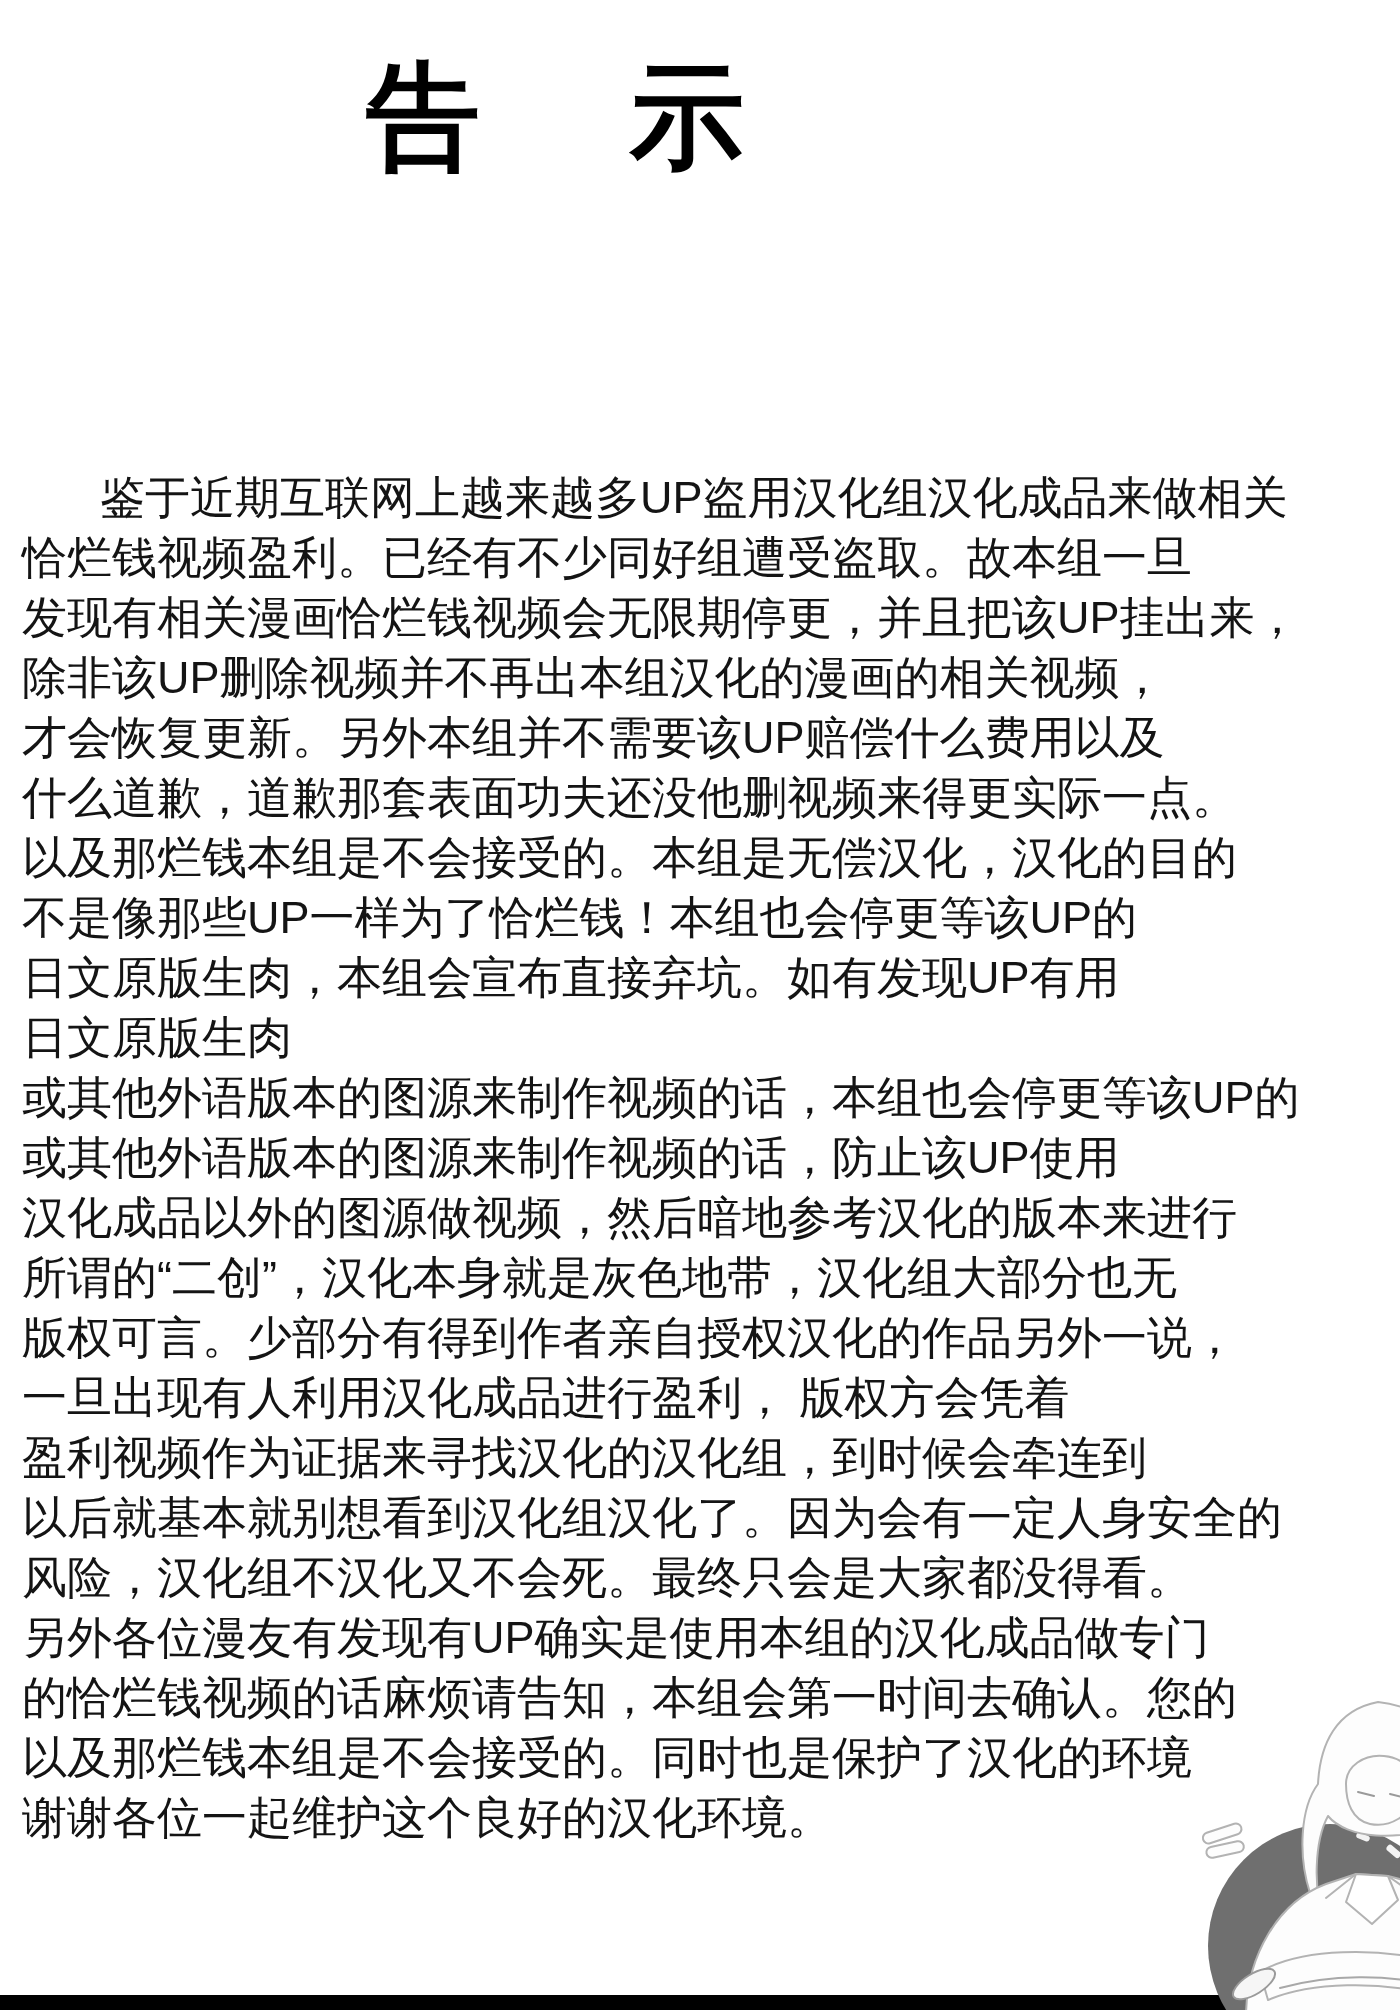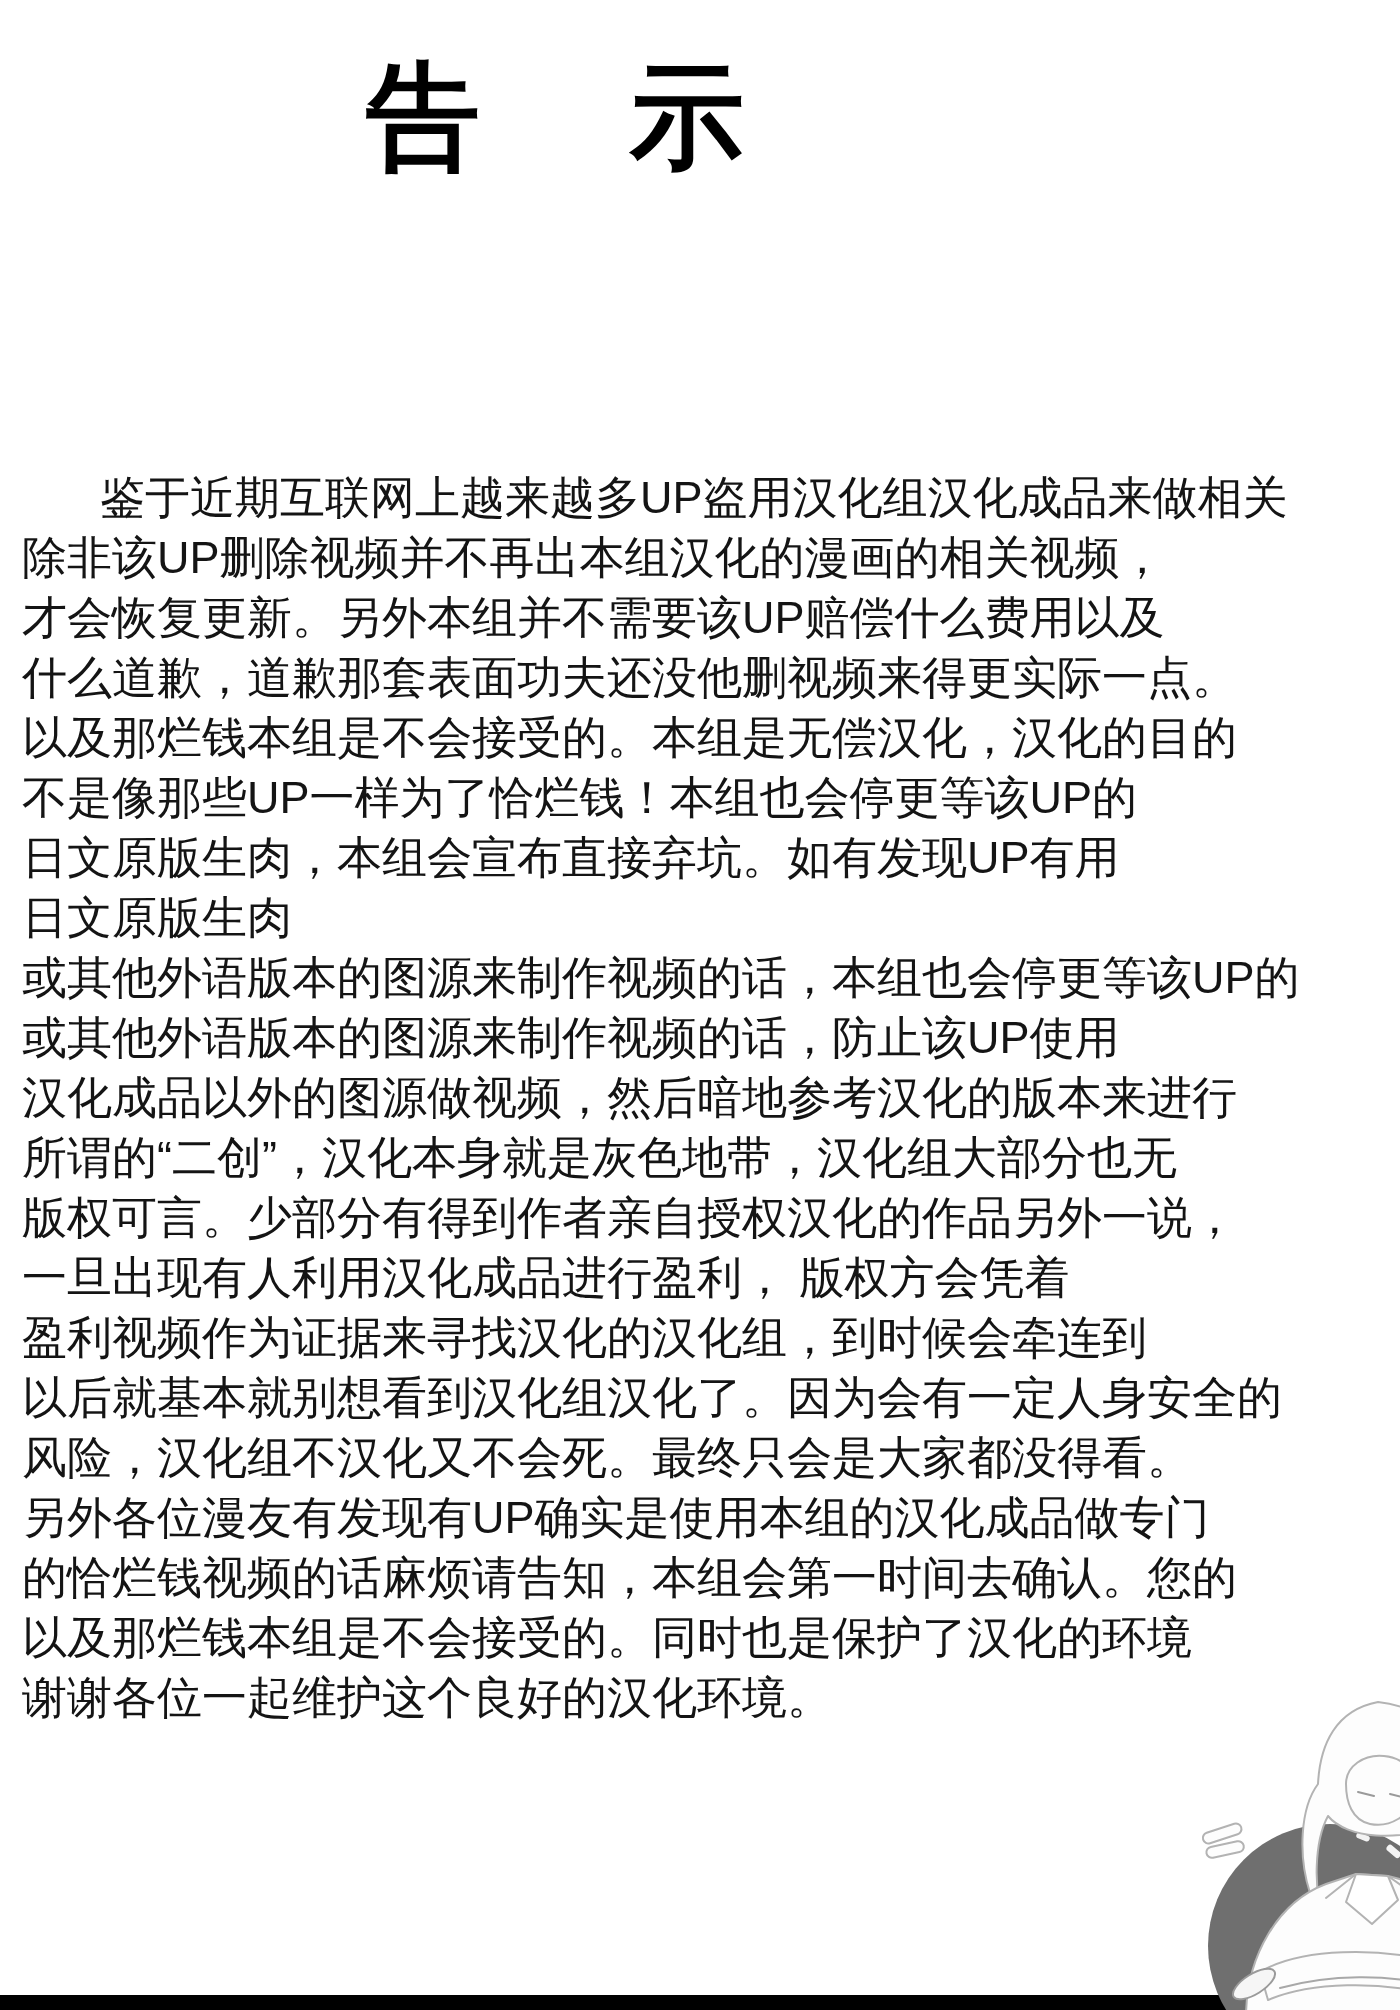--- a/index.html
+++ b/index.html
@@ -51,20 +51,22 @@
 
 <div class="page">
 
   <div class="title-row">
     <span>告</span>
     <span>示</span>
   </div>
 
   <div class="body-text">
     <div class="line indent">鉴于近期互联网上越来越多UP盗用汉化组汉化成品来做相关</div>
+    <div class="line">恰烂钱视频盈利。已经有不少同好组遭受盗取。故本组一旦</div>
+    <div class="line">发现有相关漫画恰烂钱视频会无限期停更，并且把该UP挂出来，</div>
     <div class="line">除非该UP删除视频并不再出本组汉化的漫画的相关视频，</div>
     <div class="line">才会恢复更新。另外本组并不需要该UP赔偿什么费用以及</div>
     <div class="line">什么道歉，道歉那套表面功夫还没他删视频来得更实际一点。</div>
     <div class="line">以及那烂钱本组是不会接受的。本组是无偿汉化，汉化的目的</div>
     <div class="line">不是像那些UP一样为了恰烂钱！本组也会停更等该UP的</div>
     <div class="line">日文原版生肉，本组会宣布直接弃坑。如有发现UP有用</div>
     <div class="line">日文原版生肉</div>
     <div class="line">或其他外语版本的图源来制作视频的话，本组也会停更等该UP的</div>
     <div class="line">或其他外语版本的图源来制作视频的话，防止该UP使用</div>
     <div class="line">汉化成品以外的图源做视频，然后暗地参考汉化的版本来进行</div>

